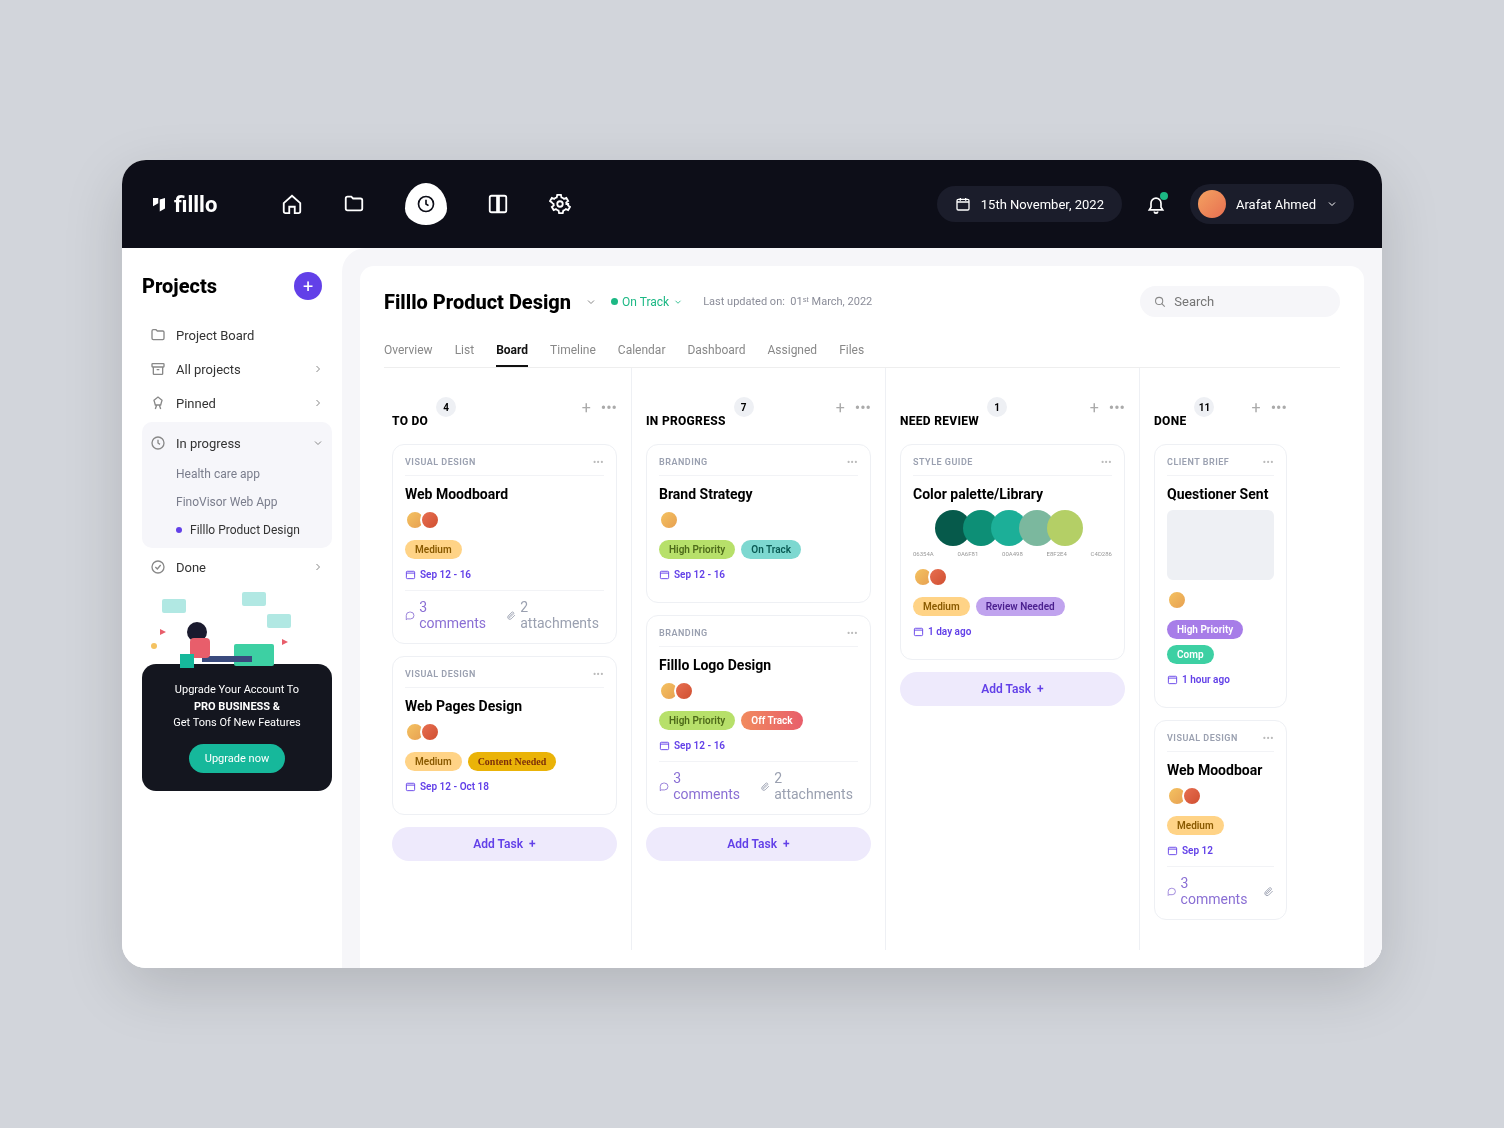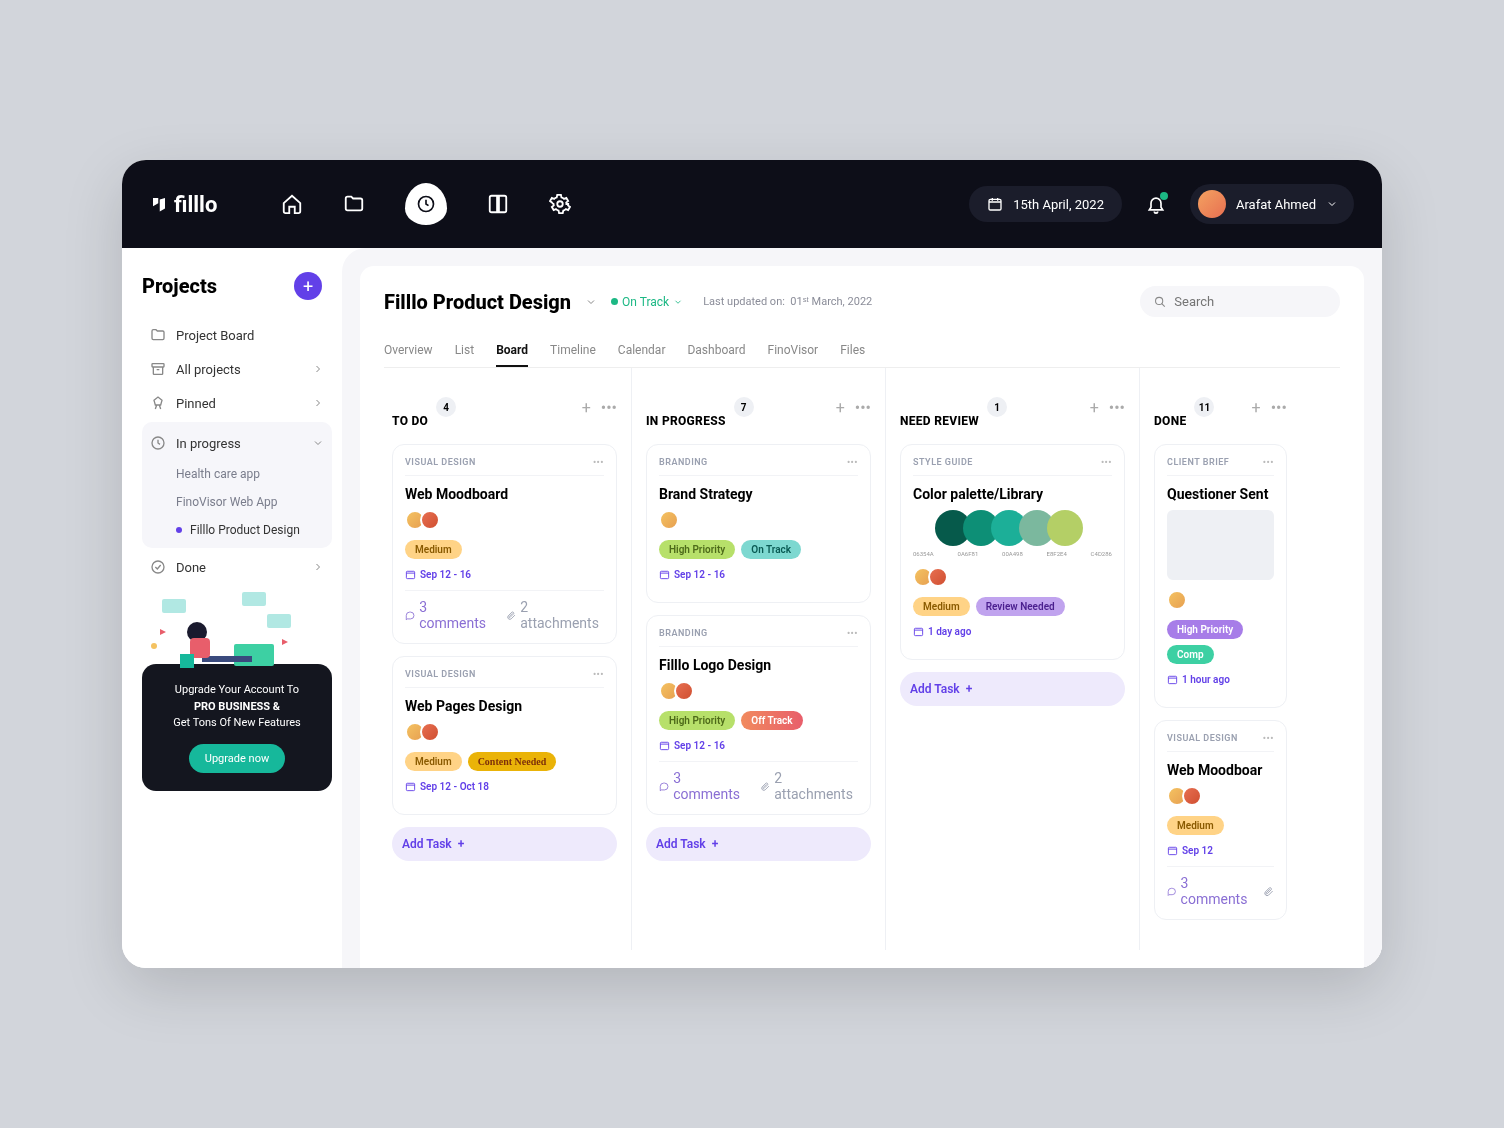--- a/index.html
+++ b/index.html
@@ -76,21 +76,21 @@
 .pill.date{color:#6240e8;background:transparent;padding:2px 0;display:flex;align-items:center;gap:4px;}
 .pill.hp-purple{background:#a77de8;color:#fff;}
 .pill.comp{background:#3dd0a3;color:#fff;}
 .card-foot { display:flex; gap:14px; padding-top:8px; border-top:1px solid #f2f3f6; font-size:14px; color:#8a6fd4;}
 .card-foot span{display:flex;align-items:center;gap:4px;}
 .card-foot span:last-child{color:#9aa0b0;}
 .palette-row {display:flex;gap:-4px;justify-content:center;margin:6px 0 4px;}
 .pal-sw{width:36px;height:36px;border-radius:50%;margin-left:-8px;}
 .pal-labels{display:flex;justify-content:space-between;font-size:6px;color:#999;margin-bottom:10px;}
 .img-ph{background:#eef0f4;height:70px;border-radius:6px;margin-bottom:10px;}
-.add-task { background:#eeeafc; color:#6240e8; text-align:center; padding:10px; border-radius:20px; font-size:12px; font-weight:600; cursor:pointer; display:flex;align-items:center;gap:6px;}
+.add-task { background:#eeeafc; color:#6240e8; text-align:center; padding:10px; border-radius:20px; font-size:12px; font-weight:600; cursor:pointer; display:flex;align-items:center;justify-content:center;gap:6px;}
 svg{display:block;}
 </style>
 </head>
 <body>
 
 <div class="window">
   <div class="topbar">
     <div class="logo">
       <svg width="18" height="18" viewBox="0 0 24 24" fill="#fff">
           <path d="M4 4h7v7l-7 4V4zm9 2l7-2v14l-7 4V6z"></path>
@@ -125,21 +125,21 @@
             <path d="M19 12a7 7 0 00-.2-1.6l2.1-1.6-2-3.4-2.5 1a7 7 0 00-2.8-1.6L13 2h-4l-.6 2.8a7 7 0 00-2.8 1.6l-2.5-1-2 3.4 2.1 1.6A7 7 0 005 12c0 .5.1 1.1.2 1.6l-2.1 1.6 2 3.4 2.5-1a7 7 0 002.8 1.6L11 22h4l.6-2.8a7 7 0 002.8-1.6l2.5 1 2-3.4-2.1-1.6c.1-.5.2-1.1.2-1.6z"></path>
           </svg>
         </span>
     </div>
     <div class="spacer"></div>
     <div class="date-pill">
       <svg width="16" height="16" viewBox="0 0 24 24" fill="none" stroke="currentColor" stroke-width="2">
           <rect x="3" y="5" width="18" height="16" rx="2"></rect>
           <path d="M3 9h18M8 3v4M16 3v4"></path>
         </svg>
-      <span>15th April, 2022</span>
+      <span>15th November, 2022</span>
     </div>
     <div class="bell-wrap">
       <svg width="20" height="20" viewBox="0 0 24 24" fill="none" stroke="currentColor" stroke-width="2">
           <path d="M18 16v-5a6 6 0 10-12 0v5l-2 3h16l-2-3zM10 21a2 2 0 004 0"></path>
         </svg>
       <span class="bell-dot"></span>
     </div>
     <div class="user-pill">
       <span class="avatar"></span>
       <span>Arafat Ahmed</span>
@@ -259,21 +259,21 @@
             <input style="border: none; background: transparent; outline: none; font-size: 13px; width: 100%;" placeholder="Search">
           </div>
         </div>
         <div class="tabs" id="tabs">
             <div class="tab ">Overview</div>
             <div class="tab ">List</div>
             <div class="tab active">Board</div>
             <div class="tab ">Timeline</div>
             <div class="tab ">Calendar</div>
             <div class="tab ">Dashboard</div>
-            <div class="tab ">FinoVisor</div>
+            <div class="tab ">Assigned</div>
             <div class="tab ">Files</div>
           </div>
       </div>
       <div class="board" id="board">
           <div class="column">
     <div class="col-head">
       <h3>TO DO</h3>
       <span class="count-badge">4</span>
       <div class="actions">
                 <span>+</span>

